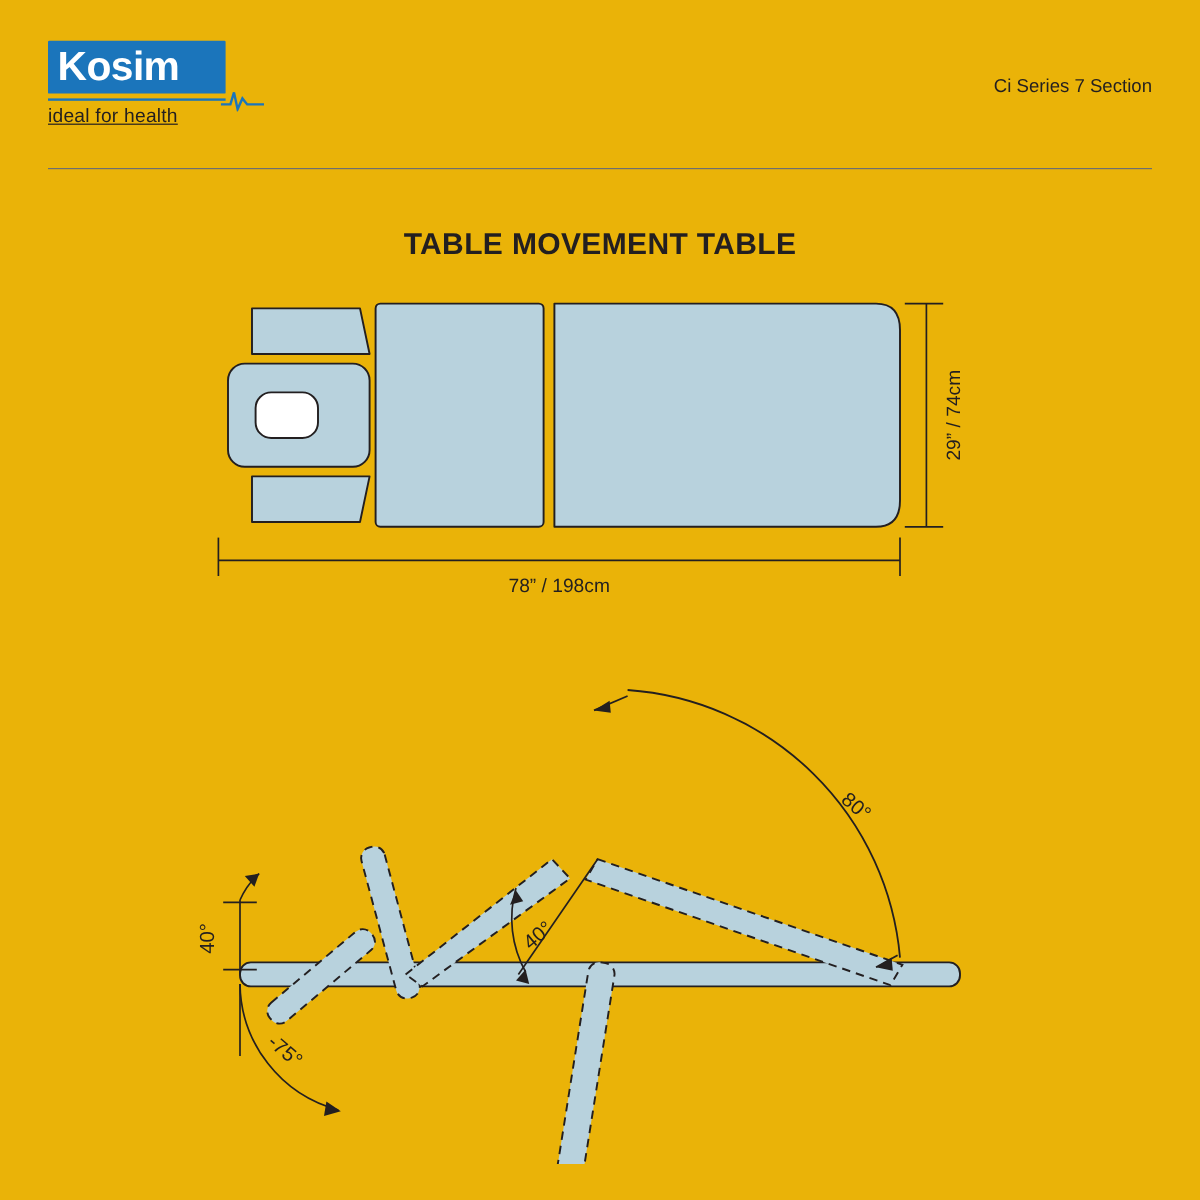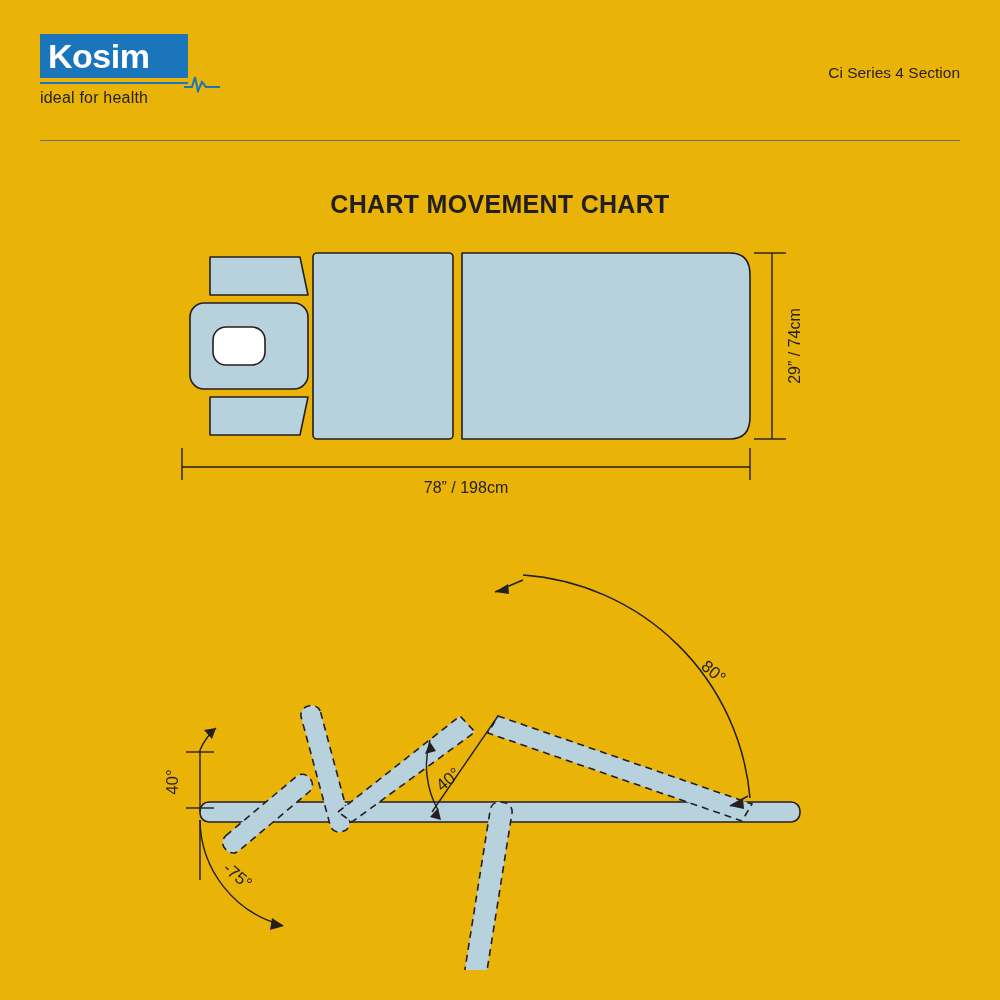--- a/index.html
+++ b/index.html
@@ -61,20 +61,21 @@
     right: -32px;
     top: -9px;
     width: 36px;
     height: 20px;
   }
   .logo-tag {
     margin-top: 5px;
     color: #231f20;
     font-size: 16px;
     letter-spacing: 0.2px;
+    text-decoration: underline;
   }
   .header-title {
     position: absolute;
     right: 0;
     top: 32px;
     text-align: right;
     color: #231f20;
     font-size: 15.5px;
     line-height: 25px;
   }
@@ -136,26 +137,26 @@
       </div>
       <div class="logo-rule">
         <svg class="logo-ecg" viewBox="0 0 36 20">
           <polyline points="0,14 8,14 11,4 14,18 18,9 22,14 36,14" fill="none" stroke="#1b75bb" stroke-width="2"></polyline>
         </svg>
       </div>
       <div class="logo-tag">ideal for health</div>
     </div>
 
     <div class="header-title">
-      <div>Ci Series 4 Section</div>
+      <div>Ci Series 7 Section</div>
     </div>
   </div>
   <div class="header-rule"></div>
 
-  <div class="chart-title">CHART MOVEMENT CHART</div>
+  <div class="chart-title">TABLE MOVEMENT TABLE</div>
 
   <svg class="top-view" width="700" height="280" viewBox="0 0 700 280">
 
     <g fill="#b8d2dd" stroke="#231f20" stroke-width="1.6" stroke-linejoin="round">
 
       <path d="M60,22 L150,22 L158,60 L60,60 Z"></path>
 
       <rect x="40" y="68" width="118" height="86" rx="14"></rect>
 
       <path d="M60,162 L158,162 L150,200 L60,200 Z"></path>

